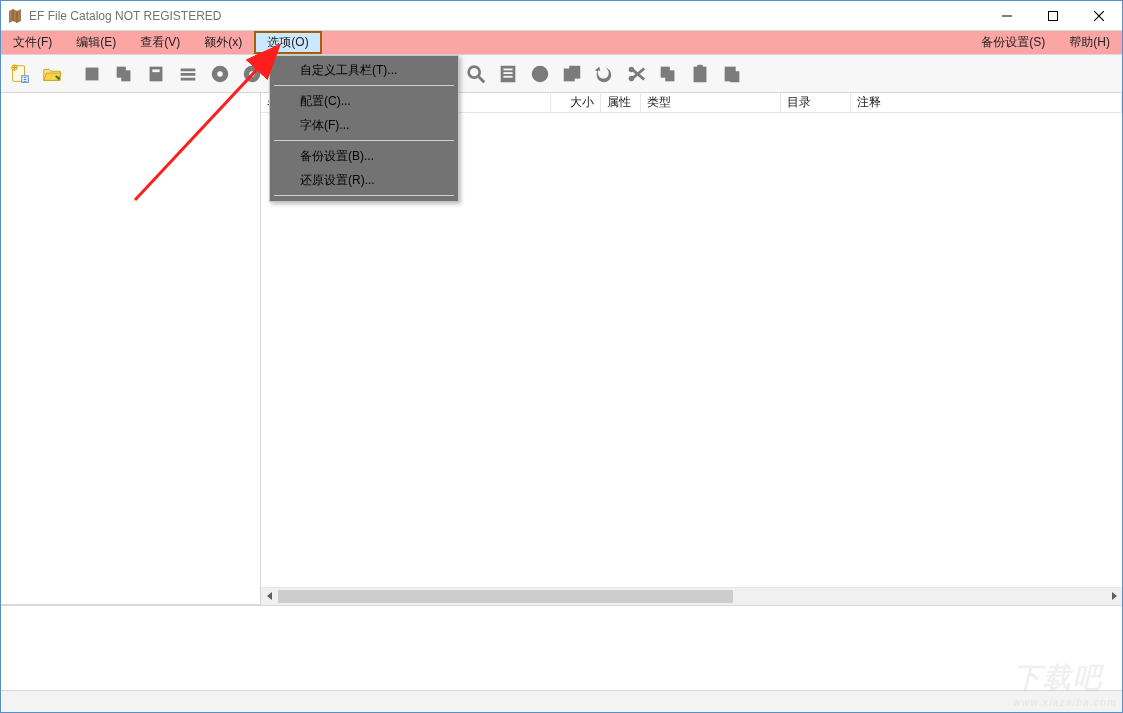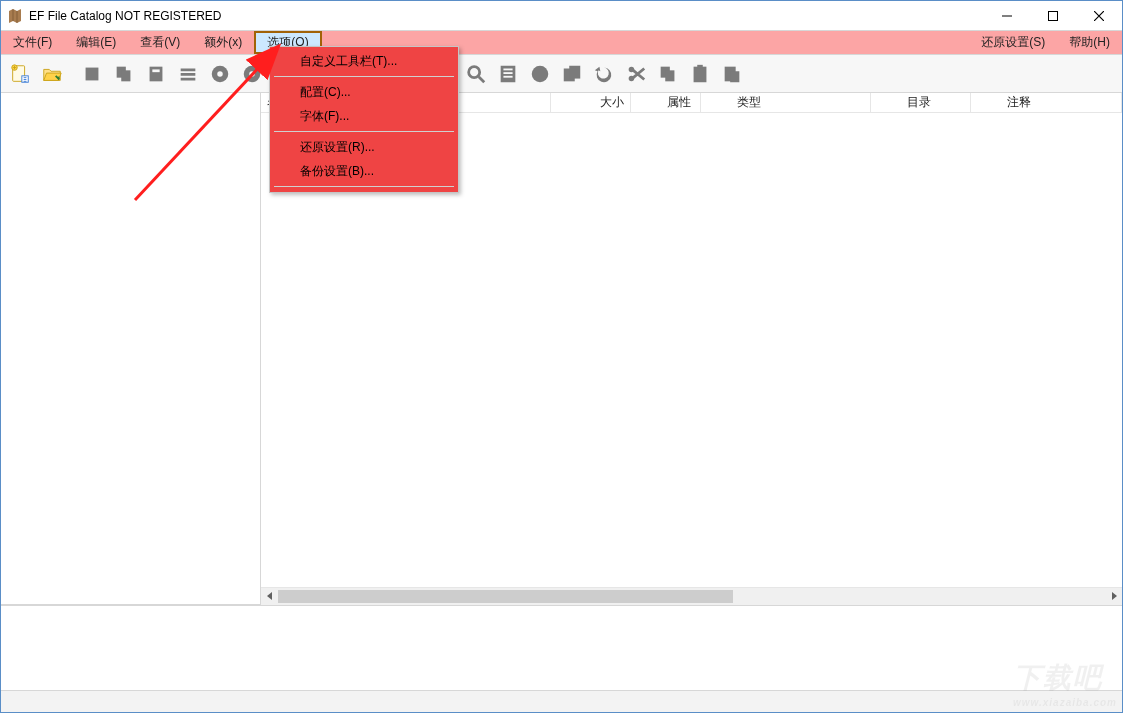--- a/index.html
+++ b/index.html
@@ -1,51 +1,51 @@
 <!DOCTYPE html>
 <html><head>
 <meta charset="utf-8">
 <style>
   * { box-sizing: border-box; margin: 0; padding: 0; }
   html, body { width: 1123px; height: 713px; font-family: "Microsoft YaHei", "Segoe UI", Tahoma, sans-serif; font-size: 12px; background: #fff; overflow: hidden; }
   .window { width: 1123px; height: 713px; border: 1px solid #5a8ec7; display: flex; flex-direction: column; background: #fff; }
   
   .titlebar { height: 30px; background: #fff; display: flex; align-items: center; border-bottom: 1px solid #d7d7d7; }
   .titlebar .app-icon { width: 16px; height: 16px; margin: 0 6px; }
-  .titlebar .title { flex: 0 0 auto; color: #000000; font-size: 12px; text-align: right; }
+  .titlebar .title { flex: 0 0 auto; color: #737373; font-size: 12px; text-align: right; }
   .titlebar .spacer { flex: 1; }
   .winbtn { width: 46px; height: 30px; display: flex; align-items: center; justify-content: center; color: #333; }
   
   .menubar { height: 24px; background: #fca5a5; display: flex; align-items: stretch; border-bottom: 1px solid #d7d7d7; }
   .menubar .mi { padding: 0 12px; display: flex; align-items: center; color: #222; cursor: default; }
   .menubar .mi.selected { background: #cce8ff; border: 2px solid #a16207; padding: 0 11px; }
   .menubar .mspacer { flex: 1; }
   
   .toolbar { height: 38px; background: #f7f7f7; border-bottom: 1px solid #d7d7d7; display: flex; align-items: center; padding: 0 4px; gap: 2px; }
   .tbbtn { width: 30px; height: 30px; display: flex; align-items: center; justify-content: center; color: #7b7b7b; }
   .tbbtn svg { width: 22px; height: 22px; fill: #7b7b7b; }
   .tbbtn.color svg { fill: none; }
   .tsep { width: 6px; }
   
   .content { flex: 1; display: flex; flex-direction: column; min-height: 0; }
   .topsplit { flex: 1; display: flex; min-height: 0; border-bottom: 1px solid #d7d7d7; }
   .leftpane { width: 260px; border-right: 1px solid #d7d7d7; background: #fff; }
   .rightpane { flex: 1; display: flex; flex-direction: column; min-width: 0; background: #fff; }
-  .listheader { height: 20px; display: flex; align-items: stretch; border-bottom: 1px solid #e6e6e6; background: #fff; color: #222; gap: 30px; }
+  .listheader { height: 20px; display: flex; align-items: stretch; border-bottom: 1px solid #e6e6e6; background: #fff; color: #222; }
   .lh { display: flex; align-items: center; padding: 0 6px; border-right: 1px solid #e6e6e6; overflow: hidden; white-space: nowrap; }
   .lh.r { justify-content: flex-end; }
   .listbody { flex: 1; position: relative; overflow: hidden; background: #fff; }
   .hscroll { height: 17px; background: #f0f0f0; display: flex; align-items: center; border-top: 1px solid #e6e6e6; position: relative; }
   .hscroll .arrow { width: 17px; height: 17px; display: flex; align-items: center; justify-content: center; color: #606060; background: #f0f0f0; }
   .hscroll .track { flex: 1; height: 17px; background: #f0f0f0; position: relative; }
   .hscroll .thumb { position: absolute; top: 2px; bottom: 2px; left: 0; width: 55%; background: #cdcdcd; border-radius: 0; }
   .bottompane { height: 85px; background: #fff; border-top: 1px solid #d7d7d7; }
   .statusbar { height: 22px; border-top: 1px solid #d7d7d7; background: #f3f3f3; display: flex; align-items: center; padding: 0 6px; }
   
-  .dropdown { position: absolute; left: 269px; top: 46px; width: 190px; background: #ef4444; border: 1px solid #c5c5c5; box-shadow: 2px 2px 4px rgba(0,0,0,.25); padding: 2px; z-index: 50; }
+  .dropdown { position: absolute; left: 269px; top: 55px; width: 190px; background: #737373; border: 1px solid #c5c5c5; box-shadow: 2px 2px 4px rgba(0,0,0,.25); padding: 2px; z-index: 50; }
   .dd-item { height: 24px; display: flex; align-items: center; padding: 0 10px 0 28px; color: #000; cursor: default; }
   .dd-sep { height: 1px; margin: 3px 2px; background: #d0d0d0; }
   
   .arrow-annot { position: absolute; left: 125px; top: 40px; z-index: 60; pointer-events: none; }
   
   .watermark { position: absolute; right: 6px; bottom: 5px; font-size: 28px; font-weight: 700; color: rgba(0,0,0,.06); letter-spacing: 2px; font-style: italic; pointer-events: none; z-index: 5; }
   .watermark .sub { display: block; font-size: 10px; letter-spacing: 1px; text-align: right; color: rgba(0,0,0,.05); }
 </style>
 </head>
 <body>
@@ -78,21 +78,21 @@
       </div>
   </div>
 
   <div class="menubar">
     <div class="mi">文件(F)</div>
     <div class="mi">编辑(E)</div>
     <div class="mi">查看(V)</div>
     <div class="mi">额外(x)</div>
     <div class="mi selected">选项(O)</div>
     <div class="mspacer"></div>
-    <div class="mi">还原设置(S)</div>
+    <div class="mi">备份设置(S)</div>
     <div class="mi">帮助(H)</div>
   </div>
 
   <div class="toolbar">
     <div class="tbbtn color">
         <svg viewBox="0 0 24 24">
           <rect x="4" y="3" width="13" height="17" rx="1" fill="#fffbe6" stroke="#c9a218"></rect>
           <circle cx="6" cy="5" r="3" fill="#ffd64a" stroke="#c9a218"></circle>
           <path d="M6 3v4M4 5h4" stroke="#c9a218"></path>
           <rect x="14" y="14" width="7" height="7" fill="#fff" stroke="#3a7bd5"></rect>
@@ -271,22 +271,22 @@
 
   <div class="statusbar"></div>
 </div>
 
 <div class="dropdown">
   <div class="dd-item">自定义工具栏(T)...</div>
   <div class="dd-sep"></div>
   <div class="dd-item">配置(C)...</div>
   <div class="dd-item">字体(F)...</div>
   <div class="dd-sep"></div>
+  <div class="dd-item">备份设置(B)...</div>
   <div class="dd-item">还原设置(R)...</div>
-  <div class="dd-item">备份设置(B)...</div>
   <div class="dd-sep"></div>
 </div>
 
 <svg class="arrow-annot" width="170" height="170">
   <defs>
       <marker id="ah" markerWidth="12" markerHeight="12" refX="10" refY="5" orient="auto">
         <path d="M0 0L12 5L0 10z" fill="#ff1e1e"></path>
       </marker>
     </defs>
   <line x1="10" y1="160" x2="152" y2="8" stroke="#ff1e1e" stroke-width="3" marker-end="url(#ah)"></line>

